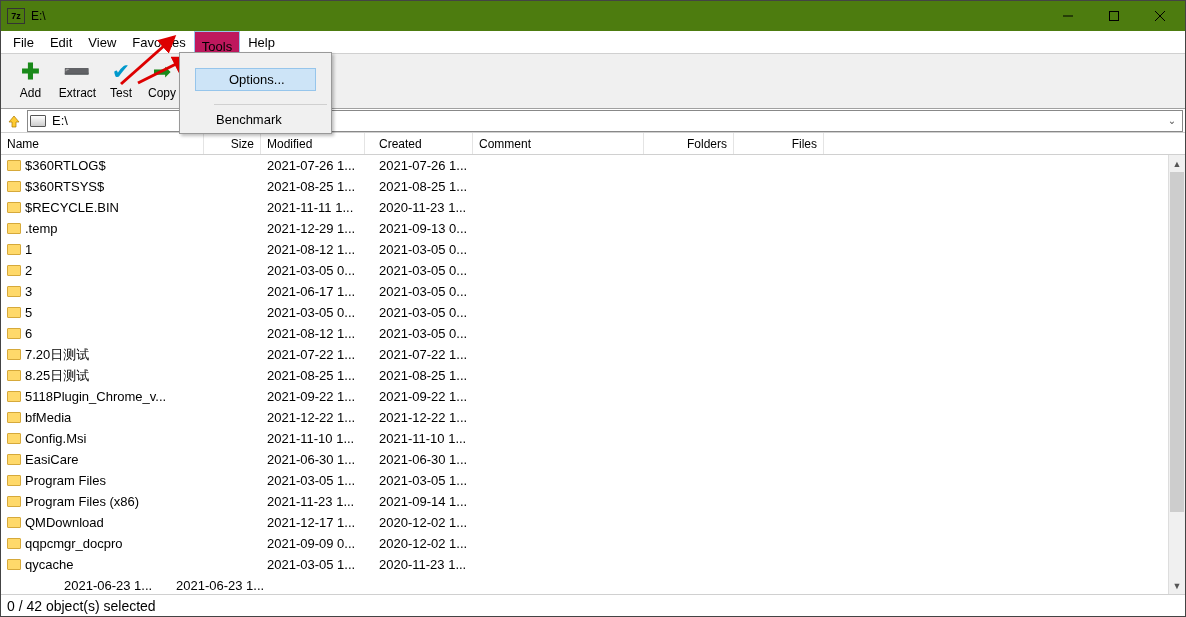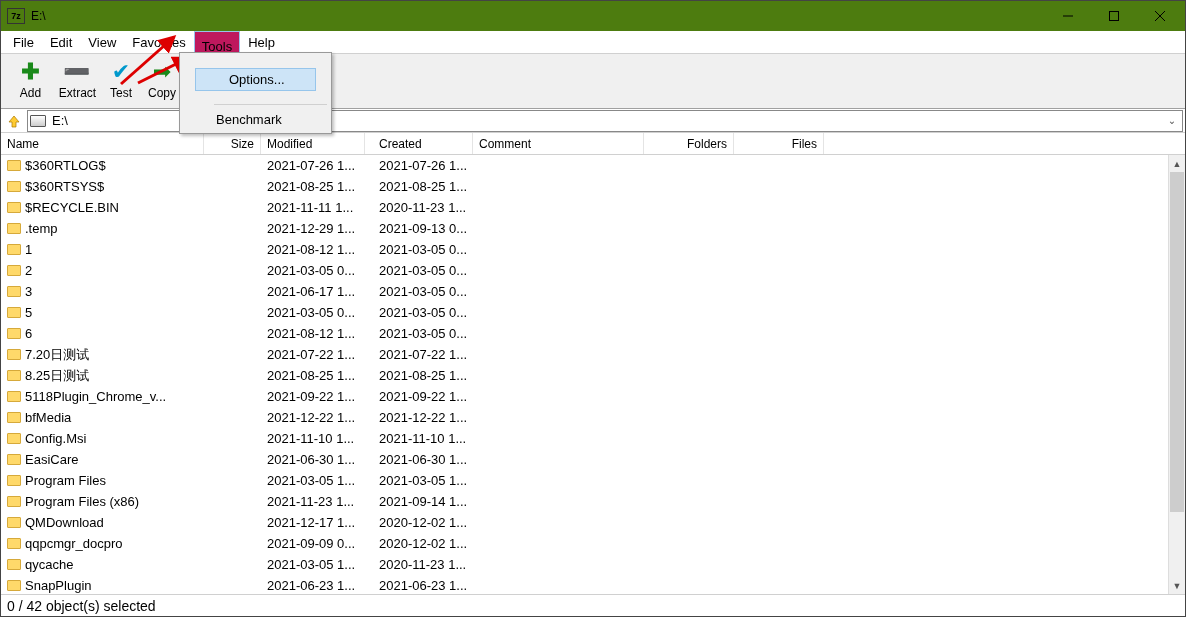--- a/index.html
+++ b/index.html
@@ -244,21 +244,20 @@
           <div class="cell col-mod">2021-09-09 0...</div>
           <div class="cell col-created">2020-12-02 1...</div>
         </div>
         <div class="row">
           <div class="cell col-name"><span class="folder-ico"></span><span>qycache</span></div>
           <div class="cell col-size"></div>
           <div class="cell col-mod">2021-03-05 1...</div>
           <div class="cell col-created">2020-11-23 1...</div>
         </div>
         <div class="row">
-          <div class="cell col-name"><span class="folder-ico"></span><span>SnapPlugin</span></div>
           <div class="cell col-size"></div>
           <div class="cell col-mod">2021-06-23 1...</div>
           <div class="cell col-created">2021-06-23 1...</div>
         </div>
       </div>
     <div class="scrollbar">
       <div class="up">▲</div>
       <div class="thumb"></div>
       <div class="down">▼</div>
     </div>

